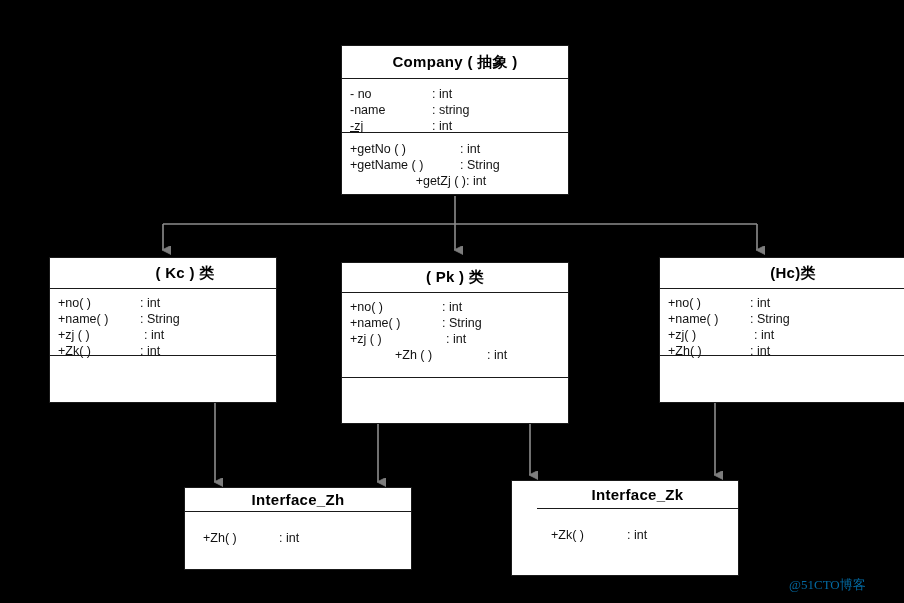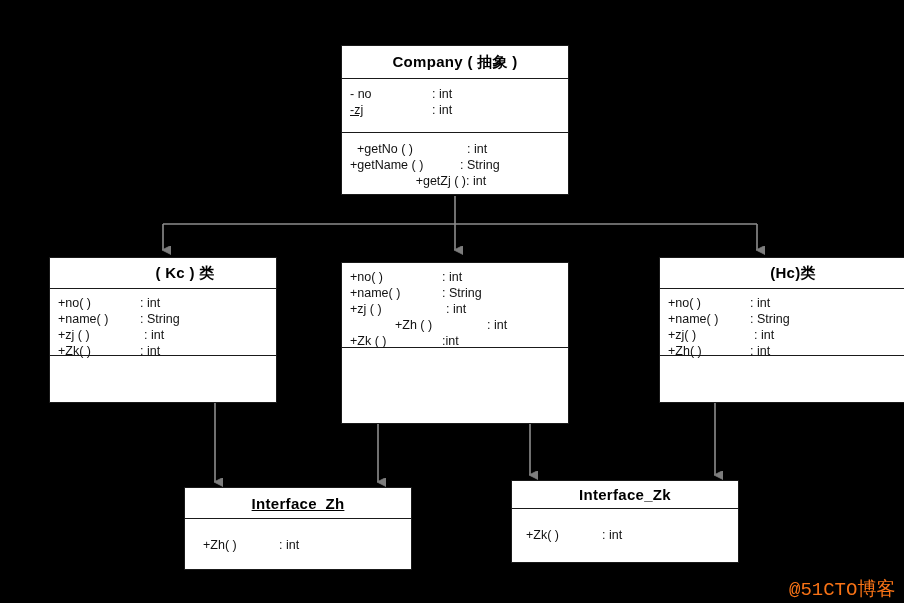--- a/index.html
+++ b/index.html
@@ -60,23 +60,23 @@
   svg.connectors {
     position: absolute;
     left: 0;
     top: 0;
     width: 904px;
     height: 603px;
     pointer-events: none;
   }
   .watermark {
     position: absolute;
-    font-size: 19px;
-    color: #f97316;
-    font-family: Liberation Mono, monospace;
+    font-size: 13px;
+    color: #0369a1;
+    font-family: Liberation Serif, serif;
   }
 </style>
 </head>
 <body>
 
 <div id="canvas">
 
   <svg class="connectors" viewBox="0 0 904 603" xmlns="http://www.w3.org/2000/svg">
     <defs>
       <marker id="arrowhead" markerWidth="10" markerHeight="10" refX="4.5" refY="8" orient="auto" markerUnits="userSpaceOnUse">
@@ -104,27 +104,31 @@
   </svg>
 
   <div class="uml-box" style="left:341px; top:45px; width:228px; height:150px;">
     <div class="uml-title" style="height:33px;">Company ( 抽象 )</div>
     <div class="uml-section divided" style="height:54px; padding-top:7px;">
       <div class="uml-row">
         <span class="m-name" style="width:82px;">- no</span>
         <span class="m-type">: int</span>
       </div>
       <div class="uml-row">
+        <span class="m-name" style="width:82px;">-name</span>
+        <span class="m-type">: string</span>
+      </div>
+      <div class="uml-row">
         <span class="m-name" style="width:82px;text-decoration:underline;">-zj</span>
         <span class="m-type">: int</span>
       </div>
     </div>
     <div class="uml-section" style="height:61px; padding-top:8px;">
       <div class="uml-row">
-        <span class="m-name" style="width:110px;margin-left:7px;">+getNo ( )</span>
+        <span class="m-name" style="width:110px;">+getNo ( )</span>
         <span class="m-type">: int</span>
       </div>
       <div class="uml-row">
         <span class="m-name" style="width:110px;">+getName ( )</span>
         <span class="m-type">: String</span>
       </div>
       <div class="uml-row">
         <span class="m-name" style="width:116px;text-align:right;">+getZj ( )</span>
         <span class="m-type">: int</span>
       </div>
@@ -148,40 +152,37 @@
       </div>
       <div class="uml-row">
         <span class="m-name" style="width:82px;">+Zk( )</span>
         <span class="m-type">: int</span>
       </div>
     </div>
     <div class="empty-section" style="height:46px;"></div>
   </div>
 
   <div class="uml-box" style="left:341px; top:262px; width:228px; height:162px;">
+    <div class="uml-title" style="height:30px;">( Pk ) 类</div>
     <div class="uml-section divided" style="height:85px; padding-top:6px;">
       <div class="uml-row">
         <span class="m-name" style="width:92px;">+no( )</span>
         <span class="m-type">: int</span>
       </div>
       <div class="uml-row">
         <span class="m-name" style="width:92px;">+name( )</span>
         <span class="m-type">: String</span>
       </div>
       <div class="uml-row">
         <span class="m-name" style="width:96px;">+zj ( )</span>
         <span class="m-type">: int</span>
       </div>
       <div class="uml-row">
         <span class="m-name" style="width:92px;margin-left:45px;">+Zh ( )</span>
         <span class="m-type">: int</span>
-      </div>
-      <div class="uml-row">
-        <span class="m-name" style="width:92px;">+Zk ( )</span>
-        <span class="m-type">:int</span>
       </div>
     </div>
     <div class="empty-section" style="height:45px;"></div>
   </div>
 
   <div class="uml-box" style="left:643px; top:257px; width:268px; height:146px;margin-left:16px;">
     <div class="uml-title" style="height:31px;">(Hc)类</div>
     <div class="uml-section divided" style="height:67px; padding-top:6px;">
       <div class="uml-row">
         <span class="m-name" style="width:82px;">+no( )</span>
@@ -197,30 +198,30 @@
       </div>
       <div class="uml-row">
         <span class="m-name" style="width:82px;">+Zh( )</span>
         <span class="m-type">: int</span>
       </div>
     </div>
     <div class="empty-section" style="height:46px;"></div>
   </div>
 
   <div class="uml-box" style="left:184px; top:487px; width:228px; height:83px;">
-    <div class="uml-title" style="height:31px;text-decoration:underline;">Interface_Zh</div>
+    <div class="uml-title" style="height:24px;">Interface_Zh</div>
     <div class="uml-section" style="height:53px; padding-top:18px; padding-left:18px;">
       <div class="uml-row">
         <span class="m-name" style="width:76px;">+Zh( )</span>
         <span class="m-type">: int</span>
       </div>
     </div>
   </div>
 
-  <div class="uml-box" style="left:511px; top:480px; width:228px; height:83px;">
+  <div class="uml-box" style="left:511px; top:480px; width:228px; height:96px;padding-left:25px;">
     <div class="uml-title" style="height:28px;">Interface_Zk</div>
     <div class="uml-section" style="height:53px; padding-top:18px; padding-left:14px;">
       <div class="uml-row">
         <span class="m-name" style="width:76px;">+Zk( )</span>
         <span class="m-type">: int</span>
       </div>
     </div>
   </div>
 
   <div class="watermark" style="left:789px; top:576px;">@51CTO博客</div>

